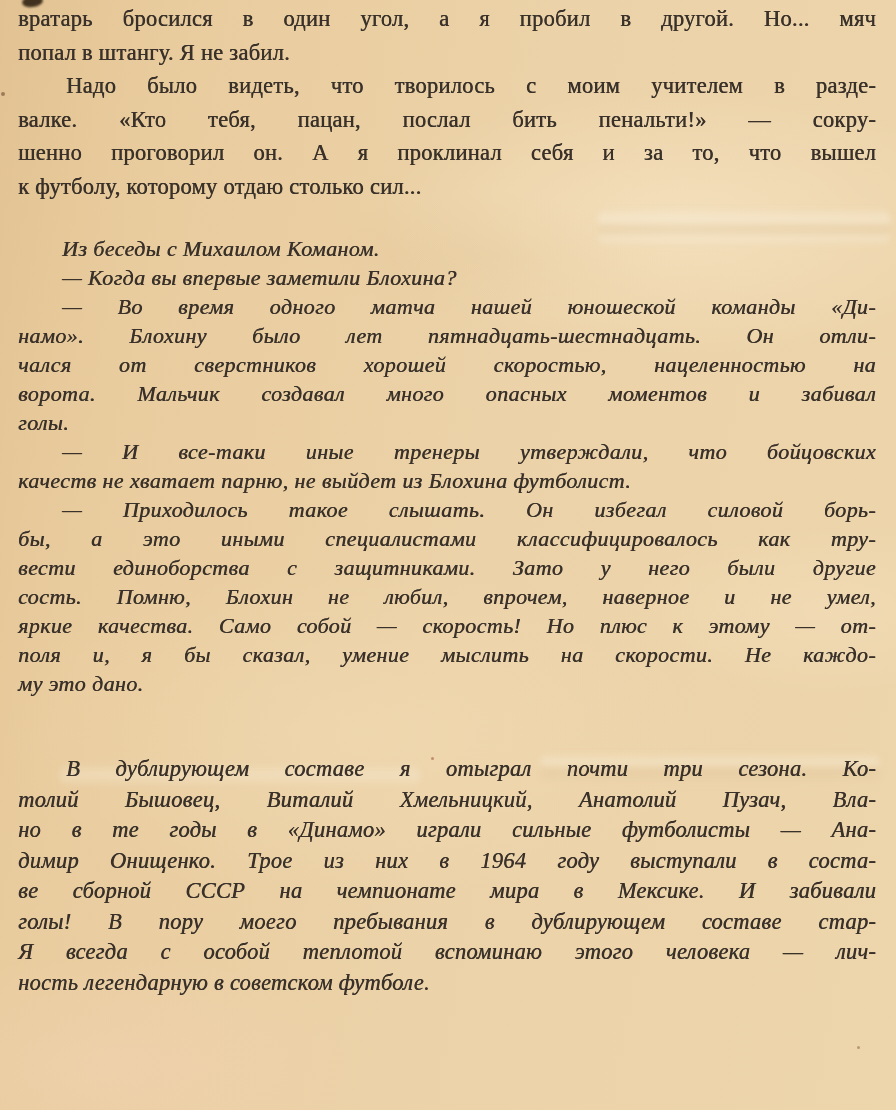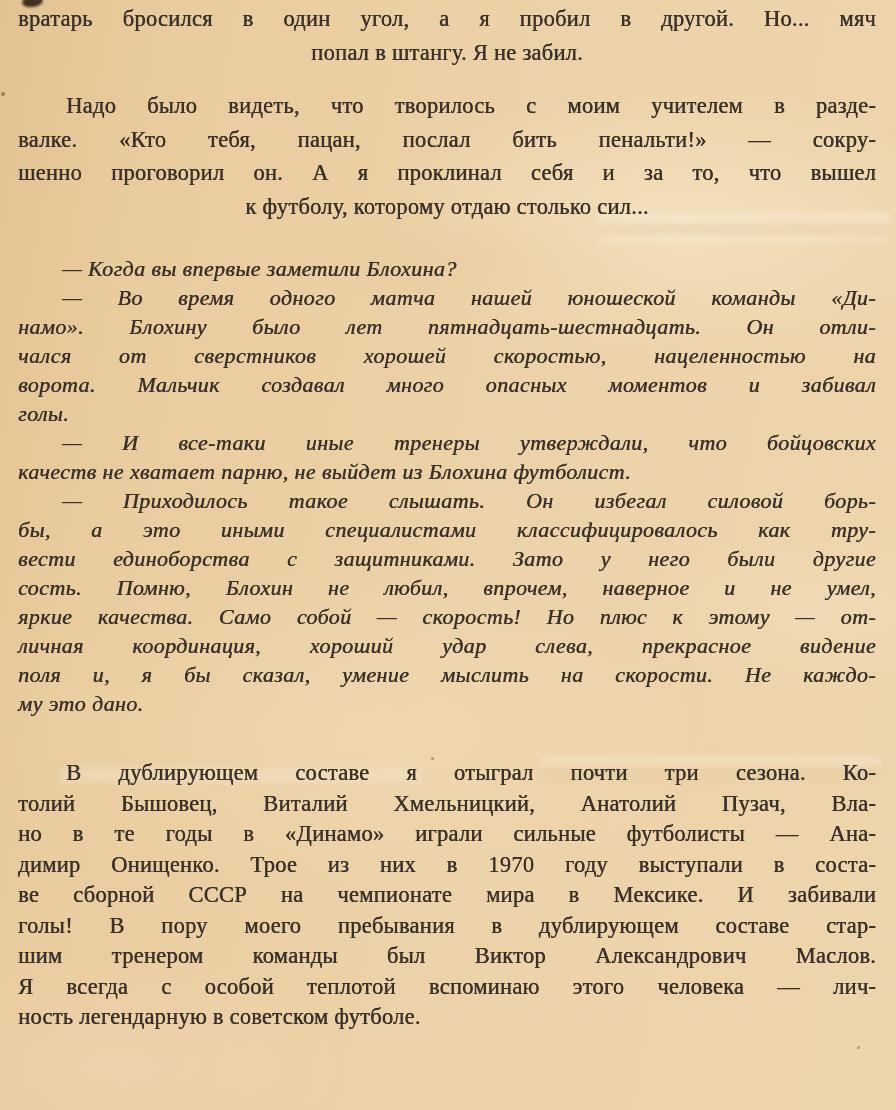--- a/index.html
+++ b/index.html
@@ -36,28 +36,28 @@
     display: block;
     text-align: left;
   }
   .line.just {
     text-align: justify;
     text-align-last: justify;
     text-justify: inter-word;
   }
   
   .block.b1 { margin-top: 2px; }
-  .block.b1 .line { font-size: 22.5px; line-height: 33.5px; text-align: center; }
-  .block.b1 .line.indent { padding-left: 48px; margin-top: 20px; }
+  .block.b1 .line { font-size: 22.5px; line-height: 33.5px; }
+  .block.b1 .line.indent { padding-left: 48px; }
   
   .block.b2 { margin-top: 31px; font-style: italic; }
   .block.b2 .line { font-size: 22px; line-height: 29px; letter-spacing: 0.4px; }
   .block.b2 .line.indent { padding-left: 44px; }
   
-  .block.b3 { margin-top: 40px; }
+  .block.b3 { margin-top: 56px; font-style: italic; }
   .block.b3 .line { font-size: 22.5px; line-height: 30.5px; }
   .block.b3 .line.indent { padding-left: 48px; }
 
   
   .stain-top-left {
     position: absolute;
     left: 22px; top: -4px;
     width: 21px; height: 11px;
     background: #41321f;
     border-radius: 50%;
@@ -107,42 +107,41 @@
   <main class="text-column" id="text-column">
       <section class="block b1 roman">
         <div class="line just">вратарь бросился в один угол, а я пробил в другой. Но... мяч</div>
         <div class="line">попал в штангу. Я не забил.</div>
         <div class="line indent just">Надо было видеть, что творилось с моим учителем в разде-</div>
         <div class="line just">валке. «Кто тебя, пацан, послал бить пенальти!» — сокру-</div>
         <div class="line just">шенно проговорил он. А я проклинал себя и за то, что вышел</div>
         <div class="line">к футболу, которому отдаю столько сил...</div>
       </section>
       <section class="block b2 italic">
+        <div class="line indent">Из беседы с Михаилом Команом.</div>
         <div class="line indent">— Когда вы впервые заметили Блохина?</div>
         <div class="line indent just">— Во время одного матча нашей юношеской команды «Ди-</div>
         <div class="line just">намо». Блохину было лет пятнадцать-шестнадцать. Он отли-</div>
         <div class="line just">чался от сверстников хорошей скоростью, нацеленностью на</div>
         <div class="line just">ворота. Мальчик создавал много опасных моментов и забивал</div>
         <div class="line">голы.</div>
         <div class="line indent just">— И все-таки иные тренеры утверждали, что бойцовских</div>
         <div class="line">качеств не хватает парню, не выйдет из Блохина футболист.</div>
         <div class="line indent just">— Приходилось такое слышать. Он избегал силовой борь-</div>
         <div class="line just">бы, а это иными специалистами классифицировалось как тру-</div>
         <div class="line just">вести единоборства с защитниками. Зато у него были другие</div>
         <div class="line just">сость. Помню, Блохин не любил, впрочем, наверное и не умел,</div>
         <div class="line just">яркие качества. Само собой — скорость! Но плюс к этому — от-</div>
-        <div class="line just">личная координация, хороший удар слева, прекрасное видение</div>
         <div class="line just">поля и, я бы сказал, умение мыслить на скорости. Не каждо-</div>
         <div class="line">му это дано.</div>
       </section>
       <section class="block b3 roman">
         <div class="line indent just">В дублирующем составе я отыграл почти три сезона. Ко-</div>
         <div class="line just">толий Бышовец, Виталий Хмельницкий, Анатолий Пузач, Вла-</div>
         <div class="line just">но в те годы в «Динамо» играли сильные футболисты — Ана-</div>
-        <div class="line just">димир Онищенко. Трое из них в 1970 году выступали в соста-</div>
+        <div class="line just">димир Онищенко. Трое из них в 1964 году выступали в соста-</div>
         <div class="line just">ве сборной СССР на чемпионате мира в Мексике. И забивали</div>
         <div class="line just">голы! В пору моего пребывания в дублирующем составе стар-</div>
-        <div class="line just">шим тренером команды был Виктор Александрович Маслов.</div>
         <div class="line just">Я всегда с особой теплотой вспоминаю этого человека — лич-</div>
         <div class="line">ность легендарную в советском футболе.</div>
       </section>
     </main>
 </div>
 
 </body></html>

